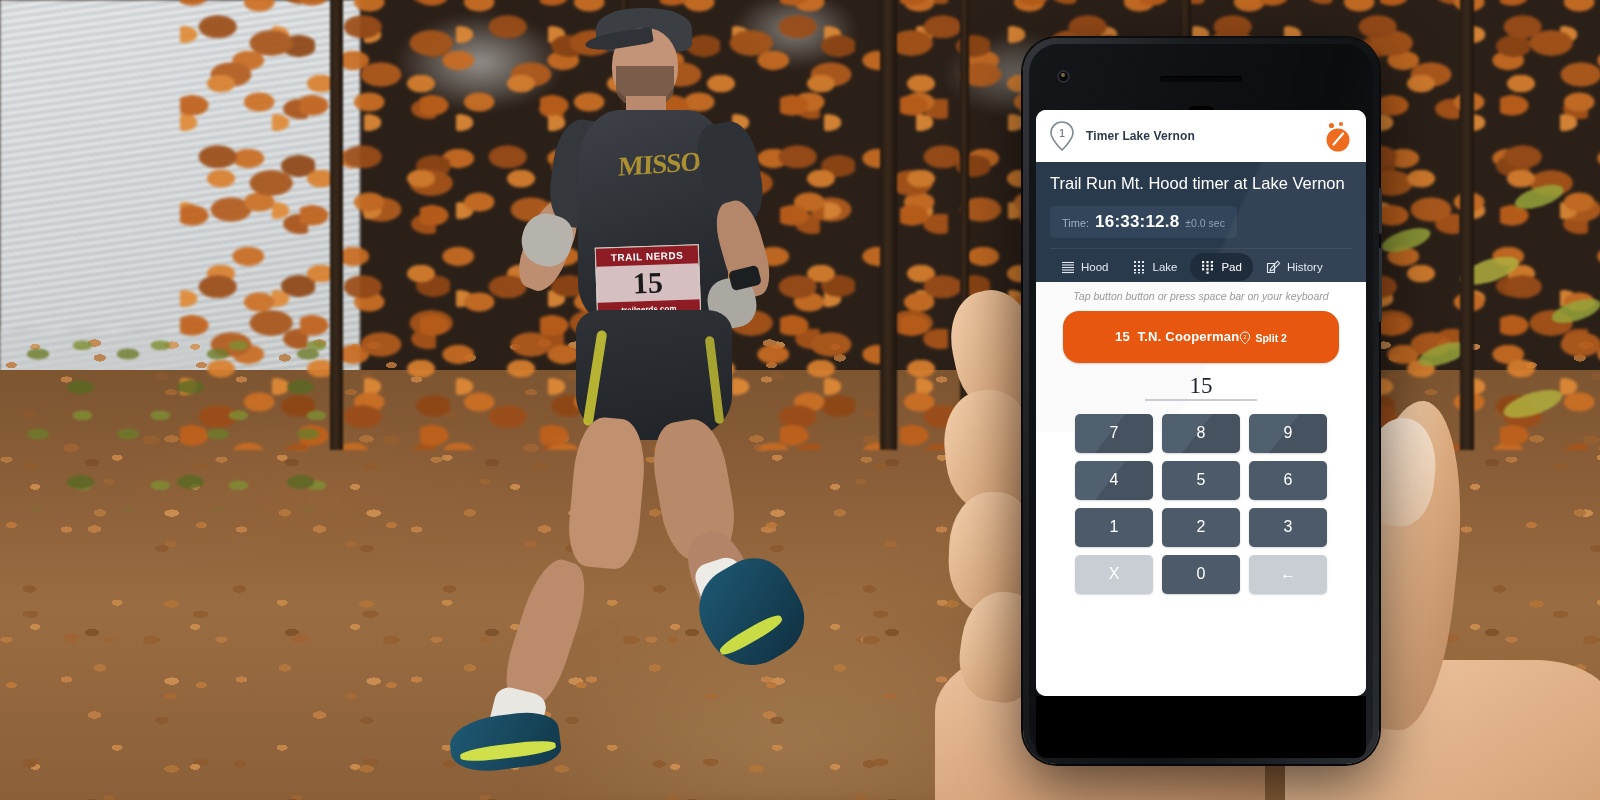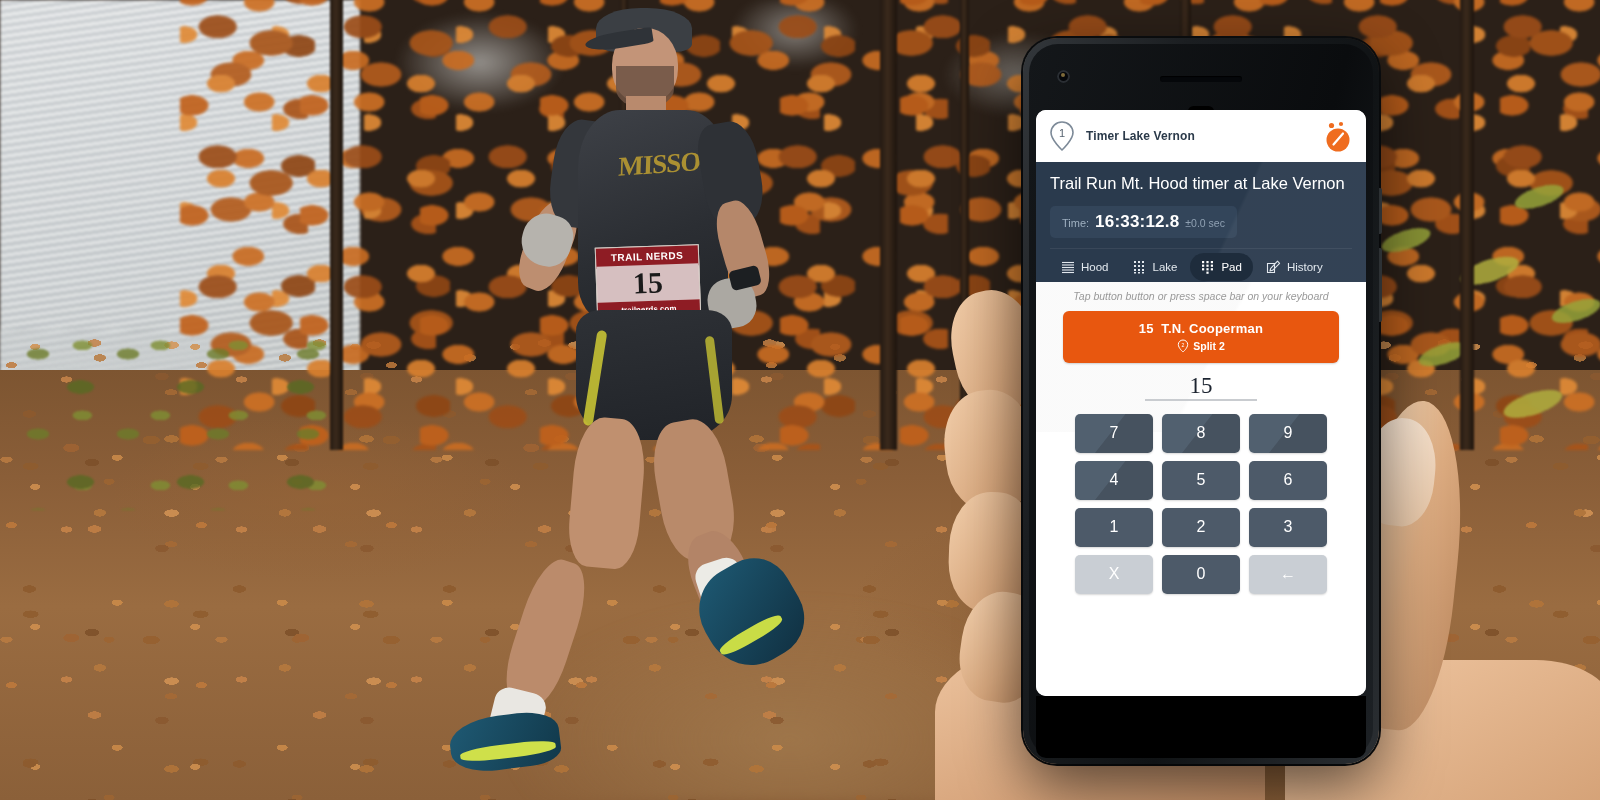--- a/index.html
+++ b/index.html
@@ -210,22 +210,22 @@
   .tab span.lbl { color: #e2e8ee; font-size: 11.5px; }
   .tab.active { background: #1e2c3c; }
   .tab.active span.lbl { color: #fff; }
   .tab svg { display: block; }
 
   
   .content { flex: 1 1 auto; background: #fff; display: flex; flex-direction: column; align-items: center; padding-top: 8px; position: relative; }
   .content::before { content:""; position:absolute; left:0; right:0; top:0; height:150px; background: linear-gradient(118deg, rgba(250,250,250,.9) 0 52%, rgba(255,255,255,1) 53%); pointer-events:none; }
   .hint { font-style: italic; color: #9a9a9a; font-size: 10.5px; margin-bottom: 9px; position: relative; z-index: 2; }
   .timer-btn {
-    width: 276px; height: 52px; background: #e8570f; border-radius: 6px;
-    display: flex; flex-direction: column; align-items: center; justify-content: center;
+    width: 276px; height: 52px; background: #e8570f; border-radius: 16px;
+    display: flex; flex-direction: row; align-items: center; justify-content: center;
     cursor: pointer; position: relative; z-index: 2; box-shadow: 0 1px 2px rgba(0,0,0,.18);
   }
   .tb-row1 { color: #fff; font-size: 13px; font-weight: bold; letter-spacing: .2px; }
   .tb-row2 { display: flex; align-items: center; gap: 4px; margin-top: 3px; }
   .tb-row2 .lbl { color: #fff; font-size: 10.5px; font-weight: bold; }
 
   .numdisplay { width: 112px; margin: 10px 0 4px; text-align: center; border-bottom: 2px solid #c9ccd0; position: relative; z-index: 2; }
   .numdisplay span { font-size: 23px; color: #1c2430; font-family: "Liberation Serif", serif; }
 
   .keypad { display: grid; grid-template-columns: repeat(3, 78px); grid-gap: 8px 9px; margin-top: 9px; position: relative; z-index: 2; }

